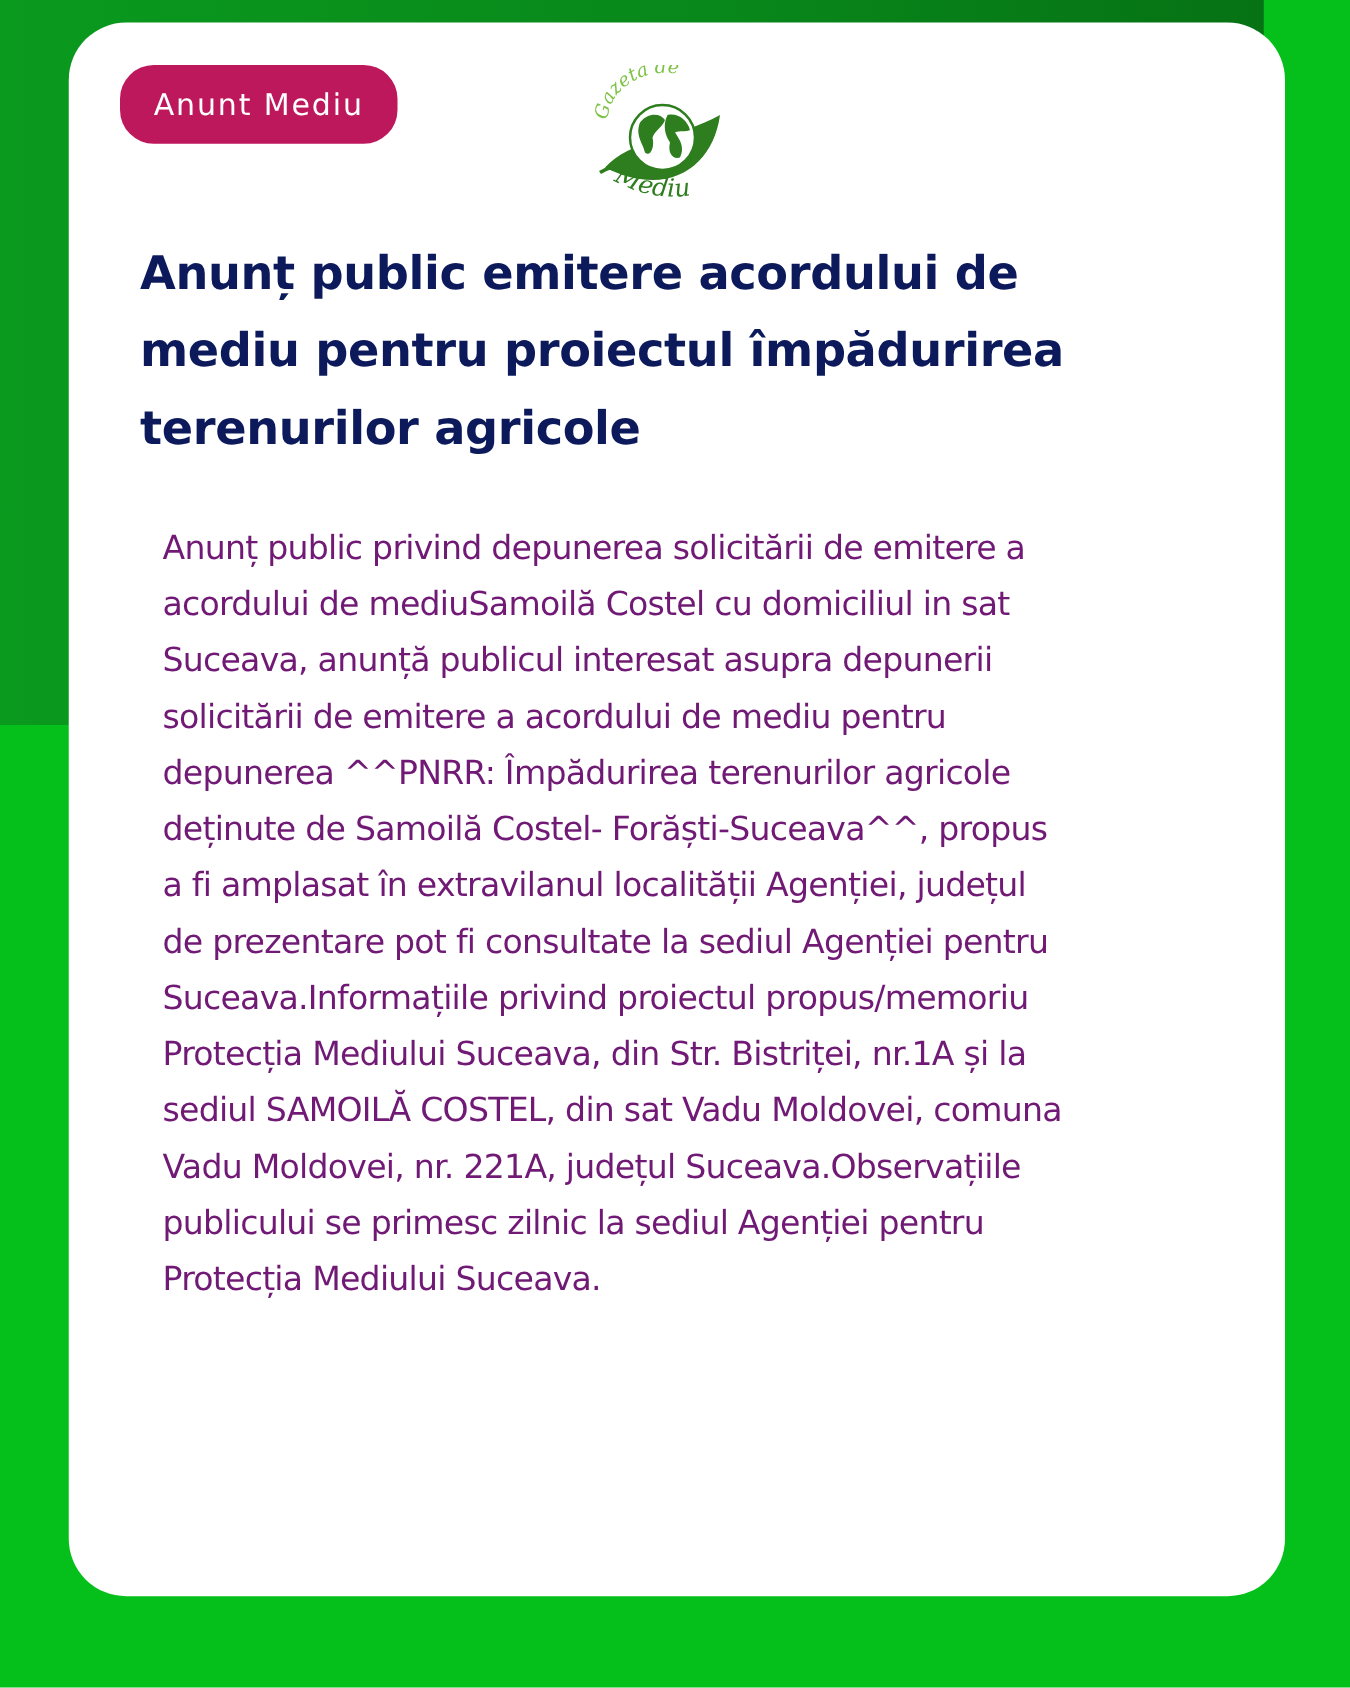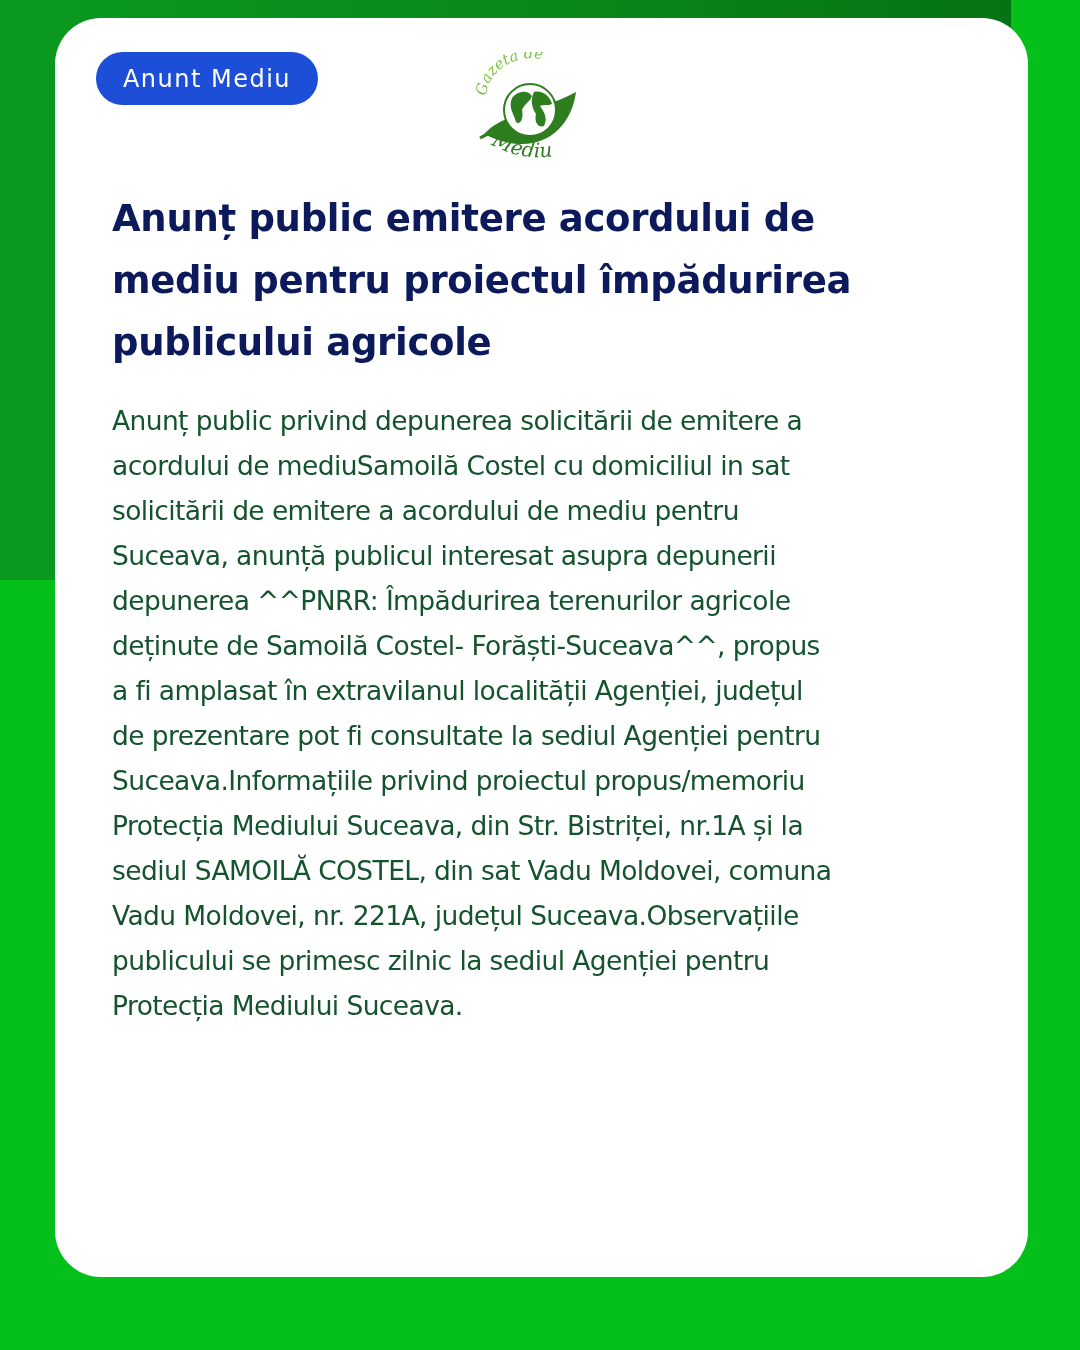--- a/index.html
+++ b/index.html
@@ -29,23 +29,23 @@
       width: 973px;
       height: 1259px;
       background: #ffffff;
       border-radius: 46px;
     }
     .badge {
       position: absolute;
       left: 96px;
       top: 52px;
       width: 222px;
-      height: 53px;
+      height: 63px;
       border-radius: 27px;
-      background: #1d4ed8;
+      background: #be185d;
       color: #ffffff;
       font-family: "DejaVu Sans", sans-serif;
       font-size: 24px;
       letter-spacing: 1.5px;
       display: flex;
       align-items: center;
       justify-content: center;
       box-sizing: border-box;
     }
     .logo {
@@ -66,22 +66,22 @@
       font-weight: bold;
       font-size: 37px;
       line-height: 62px;
       letter-spacing: -0.3px;
     }
     .body-text {
       position: absolute;
       left: 112px;
       top: 398px;
       width: 840px;
-      margin: 0;
-      color: #14532d;
+      margin: 18px;
+      color: #701a75;
       font-family: "DejaVu Sans", sans-serif;
       font-size: 26.5px;
       line-height: 45px;
       letter-spacing: -0.6px;
     }
     .body-text span {
       display: block;
       white-space: nowrap;
     }
   </style>
@@ -115,28 +115,28 @@
     </text>
     <text font-family="DejaVu Serif, serif" font-size="20" font-style="italic" fill="#2e7d1e">
       <textPath href="#arcBottom" startOffset="8">Mediu</textPath>
     </text>
   </svg>
 </div>
 
 <h1 class="title">
   <span style="display:block">Anunț public emitere acordului de</span>
   <span style="display:block">mediu pentru proiectul împădurirea</span>
-  <span style="display:block">publicului agricole</span>
+  <span style="display:block">terenurilor agricole</span>
 </h1>
 
 <p class="body-text">
   <span>Anunț public privind depunerea solicitării de emitere a</span>
   <span>acordului de mediuSamoilă Costel cu domiciliul in sat</span>
+  <span>Suceava, anunță publicul interesat asupra depunerii</span>
   <span>solicitării de emitere a acordului de mediu pentru</span>
-  <span>Suceava, anunță publicul interesat asupra depunerii</span>
   <span>depunerea ^^PNRR: Împădurirea terenurilor agricole</span>
   <span>deținute de Samoilă Costel- Forăști-Suceava^^, propus</span>
   <span>a fi amplasat în extravilanul localității Agenției, județul</span>
   <span>de prezentare pot fi consultate la sediul Agenției pentru</span>
   <span>Suceava.Informațiile privind proiectul propus/memoriu</span>
   <span>Protecția Mediului Suceava, din Str. Bistriței, nr.1A și la</span>
   <span>sediul SAMOILĂ COSTEL, din sat Vadu Moldovei, comuna</span>
   <span>Vadu Moldovei, nr. 221A, județul Suceava.Observațiile</span>
   <span>publicului se primesc zilnic la sediul Agenției pentru</span>
   <span>Protecția Mediului Suceava.</span>

